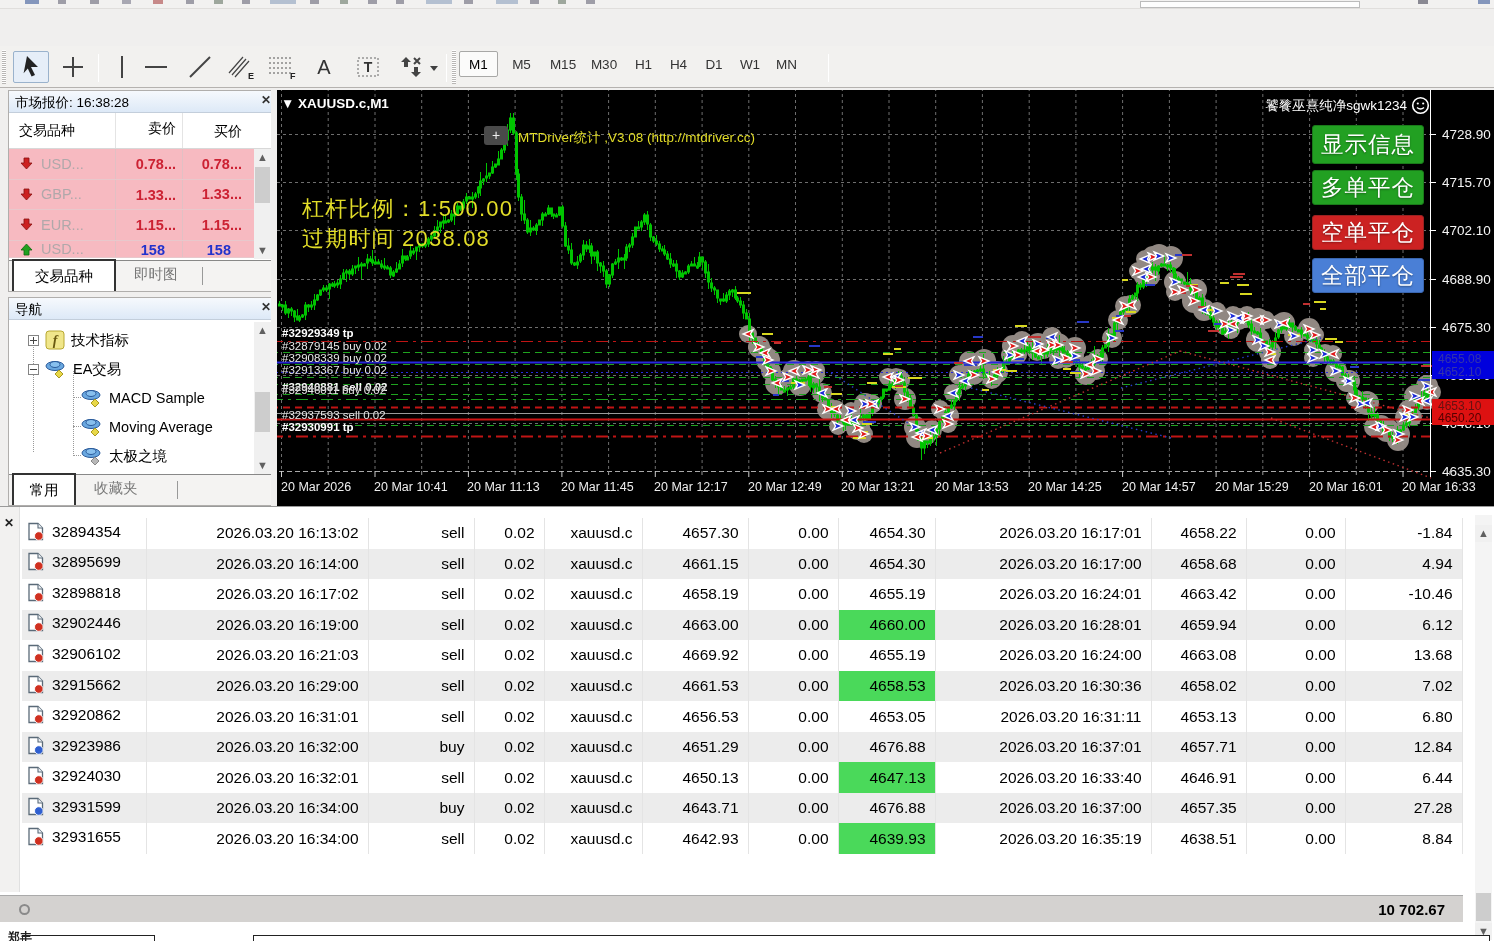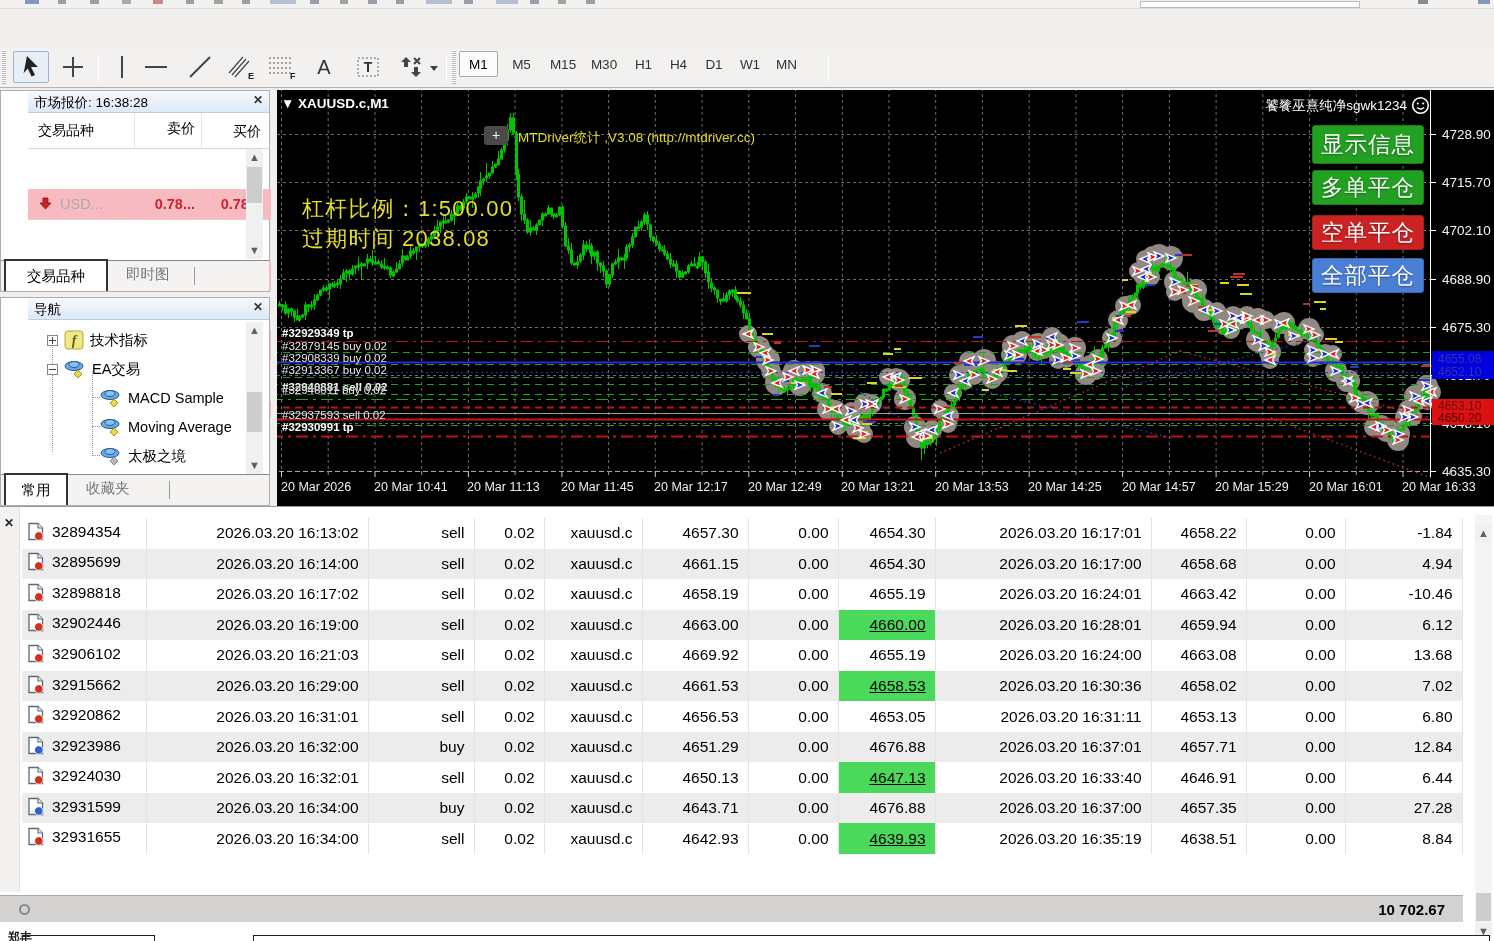--- a/index.html
+++ b/index.html
@@ -9,25 +9,25 @@
 .grip { position:absolute; top:4px; width:4px; height:30px; background:repeating-linear-gradient(#fff 0 1px,#b8b6b4 1px 2px); }
 .sep { position:absolute; top:4px; width:1px; height:28px; background:#c9c6c3; border-right:1px solid #fff; }
 .tbtn { position:absolute; top:3px; height:30px; display:flex; align-items:center; justify-content:center; }
 .boxed { border:1px solid #9ab2cc; background:#e6eef8; border-radius:2px; }
 .raised { border:1px solid #b8b5b2; background:#fdfdfc; border-radius:2px; box-shadow:inset 0 0 0 1px #fff;text-align:right; }
 .dda { position:absolute; top:15px; width:0; height:0; border-left:4px solid transparent; border-right:4px solid transparent; border-top:5px solid #404040; }
 .tbtxt { font-size:15px; color:#111; }
 .tf { position:absolute; top:5px; height:26px; padding:0 9px; display:flex; align-items:center; font-size:13.5px; color:#333; }
 .tf.on { border:1px solid #a8a8a6; background:#fbfbfa; border-radius:2px; color:#000; }
 
-.panel { position:absolute; left:0; width:270px; background:#fff; border:1px solid #b0aeac;padding-left:27px; }
+.panel { position:absolute; left:8px; width:270px; background:#fff; border:1px solid #b0aeac; }
 .ptitle { height:22px; background:linear-gradient(#f6f9fd,#dde9f7); border-bottom:1px solid #c3cedb; font-size:13.5px; color:#000; padding:3px 6px; position:relative; }
 .px { position:absolute; right:6px; top:2px; font-size:12px; color:#333; font-weight:bold; }
 .mwhead { display:flex; height:36px; border-bottom:1px solid #d8d8d8; font-size:14px; align-items:center; }
-.mwrow { display:flex; width:246px; height:30.5px; background:#f7bac1; font-size:14.5px; align-items:center; border-bottom:1px solid #e8c8cc;margin-top:40px; }
+.mwrow { display:flex; width:246px; height:30.5px; background:#f7bac1; font-size:14.5px; align-items:center; border-bottom:1px solid #e8c8cc; }
 .mwc1 { width:107px; padding-left:10px; display:flex; align-items:center; gap:7px; border-right:1px solid rgba(200,200,200,0.45); align-self:stretch; }
 .mwc2 { width:67px; text-align:right; font-weight:bold; padding-right:6px; border-right:1px solid rgba(200,200,200,0.45); align-self:stretch; line-height:30px; } .mwc3 { width:65px; text-align:right; font-weight:bold; padding-right:6px; line-height:30px; }
 .gray { color:#b0a8aa; font-weight:normal; } .red { color:#cc2233; } .blue { color:#2233cc; }
 .sb { position:absolute; right:1px; width:17px; background:#f0f0f0; }
 .sbarr { position:absolute; left:0; width:17px; height:17px; background:#f0f0f0; color:#606060; font-size:11px; text-align:center; line-height:17px; }
 .sbthumb { position:absolute; left:1px; width:15px; background:#cdcdcd; }
 .tabsrow { position:absolute; left:0; bottom:0; width:268px; height:31px; background:#f4f3f2; border-top:1px solid #888; }
 .tab1 { position:absolute; left:3px; top:-2px; height:32px; background:#fff; border:2px solid #333; border-bottom:none; font-size:14.5px; display:flex; align-items:center; justify-content:center; }
 .tab2 { position:absolute; top:4px; font-size:14.5px; color:#777; }
 .tabline { position:absolute; top:6px; width:1px; height:18px; background:#999; }
@@ -46,21 +46,21 @@
 #acct { position:absolute; right:64px; top:8px; color:#fff; font-size:13.5px; display:flex; align-items:center; gap:4px; }
 .ytext { position:absolute; color:#e2dd28; }
 
 #orders { position:absolute; left:0; top:506px; width:1494px; height:435px; background:#fff; border-top:1px solid #9a9a9a; }
 #oclose { position:absolute; left:4px; top:9px; font-size:12px; font-weight:bold; color:#222; }
 #otable { position:absolute; left:22px; top:11px; width:1440px; border-collapse:collapse; table-layout:fixed; font-size:15.5px; }
 #otable th { font-weight:normal; height:33px; border-right:1px solid #e4e4e4; text-align:right; padding:0 9px 0 0; white-space:nowrap; overflow:hidden; }
 #otable td { height:30.55px; border-right:1px solid #e4e4e4; text-align:right; padding:0 9px 0 0; white-space:nowrap; overflow:hidden; }
 #otable th.c0, #otable td.c0 { text-align:left; padding:0 0 0 5px; }
 #otable tr.even td { background:#ececec; }
-#otable td.gr { background:#4ad95a !important;text-decoration:underline; }
+#otable td.gr { background:#4ad95a !important; }
 .doc { display:inline-block; vertical-align:-4px; margin-right:8px; }
 #osummary { position:absolute; left:0px; top:388px; width:1463px; height:27px; background:#d4d2d0; border-top:1px solid #aaa; font-size:15px; font-weight:bold; display:flex; align-items:center; }
 #vsb { position:absolute; right:2px; top:8px; width:17px; height:424px; background:#f4f4f4; }
 </style></head>
 <body>
 <div id="sliver">
     <div style="position:absolute;left:25px;top:0;width:14px;height:4px;background:#3a5a9a;opacity:0.6"></div>
     <div style="position:absolute;left:58px;top:0;width:8px;height:4px;background:#667;opacity:0.6"></div>
     <div style="position:absolute;left:90px;top:0;width:9px;height:4px;background:#667;opacity:0.6"></div>
     <div style="position:absolute;left:122px;top:0;width:9px;height:4px;background:#778;opacity:0.6"></div>

